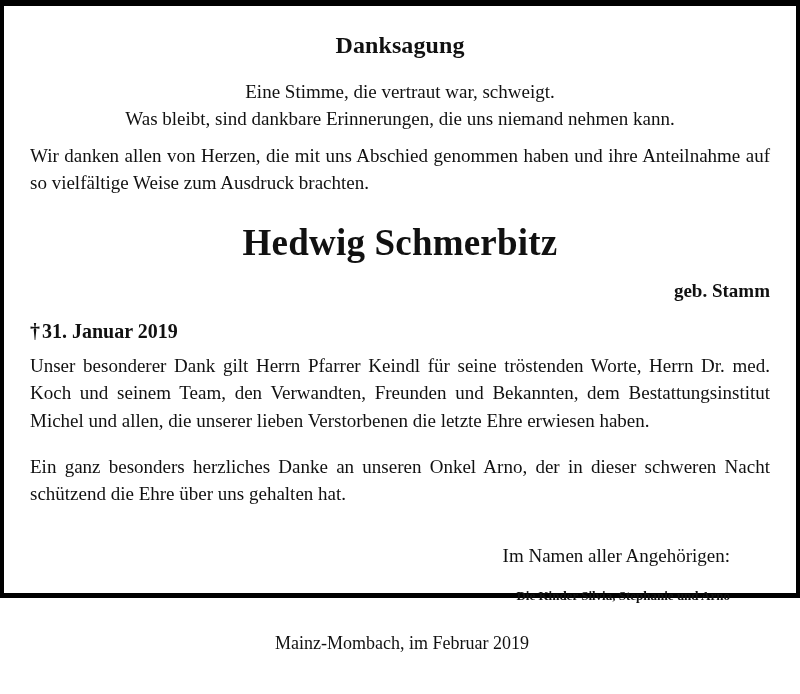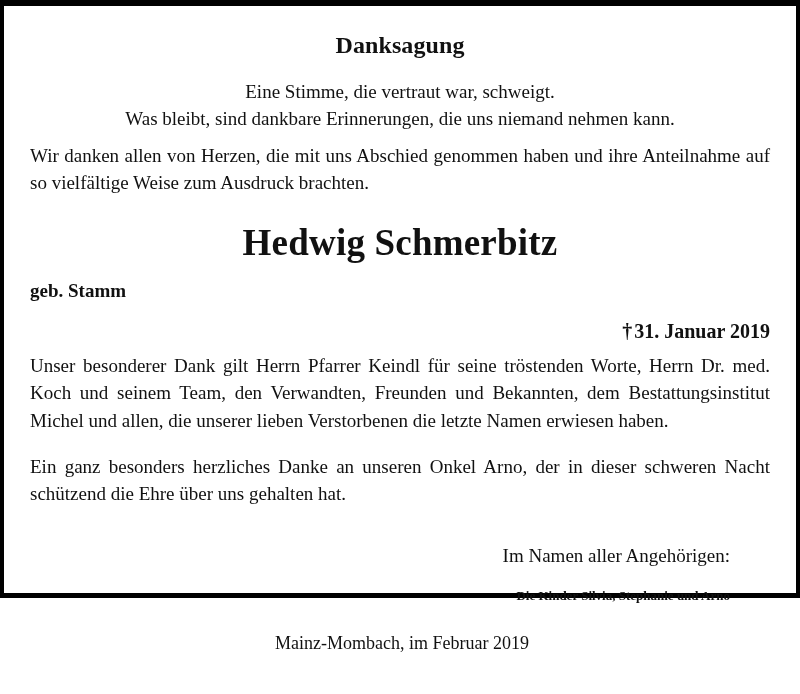--- a/index.html
+++ b/index.html
@@ -68,28 +68,28 @@
   
   .name {
     text-align: center;
     font-weight: bold;
     font-size: 37px;
     line-height: 1.1;
     margin: 26px 0 0 0;
     letter-spacing: 0.2px;
   }
   .maiden {
-    text-align: left;
+    text-align: right;
     font-weight: bold;
     font-size: 19px;
     line-height: 1.2;
     margin: 17px 0 0 0;
   }
   .death-date {
-    text-align: right;
+    text-align: left;
     font-weight: bold;
     font-size: 20px;
     line-height: 1.2;
     margin: 16px 0 0 0;
   }
   .cross-icon {
     font-weight: bold;
     display: inline-block;
     margin-right: 2px;
   }
@@ -136,21 +136,21 @@
     <p class="para">Wir danken allen von Herzen, die mit uns Abschied genommen haben und ihre Anteilnahme auf so vielfältige Weise zum Ausdruck brachten.</p>
 
     <div class="name">Hedwig Schmerbitz</div>
 
     <div class="maiden">geb. Stamm</div>
 
     <div class="death-date">
       <span class="cross-icon">†</span><span>31. Januar 2019</span>
     </div>
 
-    <p class="para">Unser besonderer Dank gilt Herrn Pfarrer Keindl für seine tröstenden Worte, Herrn Dr. med. Koch und seinem Team, den Verwandten, Freunden und Bekannten, dem Bestattungsinstitut Michel und allen, die unserer lieben Verstorbenen die letzte Namen erwiesen haben.</p>
+    <p class="para">Unser besonderer Dank gilt Herrn Pfarrer Keindl für seine tröstenden Worte, Herrn Dr. med. Koch und seinem Team, den Verwandten, Freunden und Bekannten, dem Bestattungsinstitut Michel und allen, die unserer lieben Verstorbenen die letzte Ehre erwiesen haben.</p>
 
     <p class="para tight">Ein ganz besonders herzliches Danke an unseren Onkel Arno, der in dieser schweren Nacht schützend die Ehre über uns gehalten hat.</p>
 
     <div class="signature">
       <div class="sig-intro">Im Namen aller Angehörigen:</div>
       <div class="sig-names">Die Kinder Silvia, Stephanie und Arno</div>
     </div>
 
     <div class="place-date">Mainz-Mombach, im Februar 2019</div>
 

